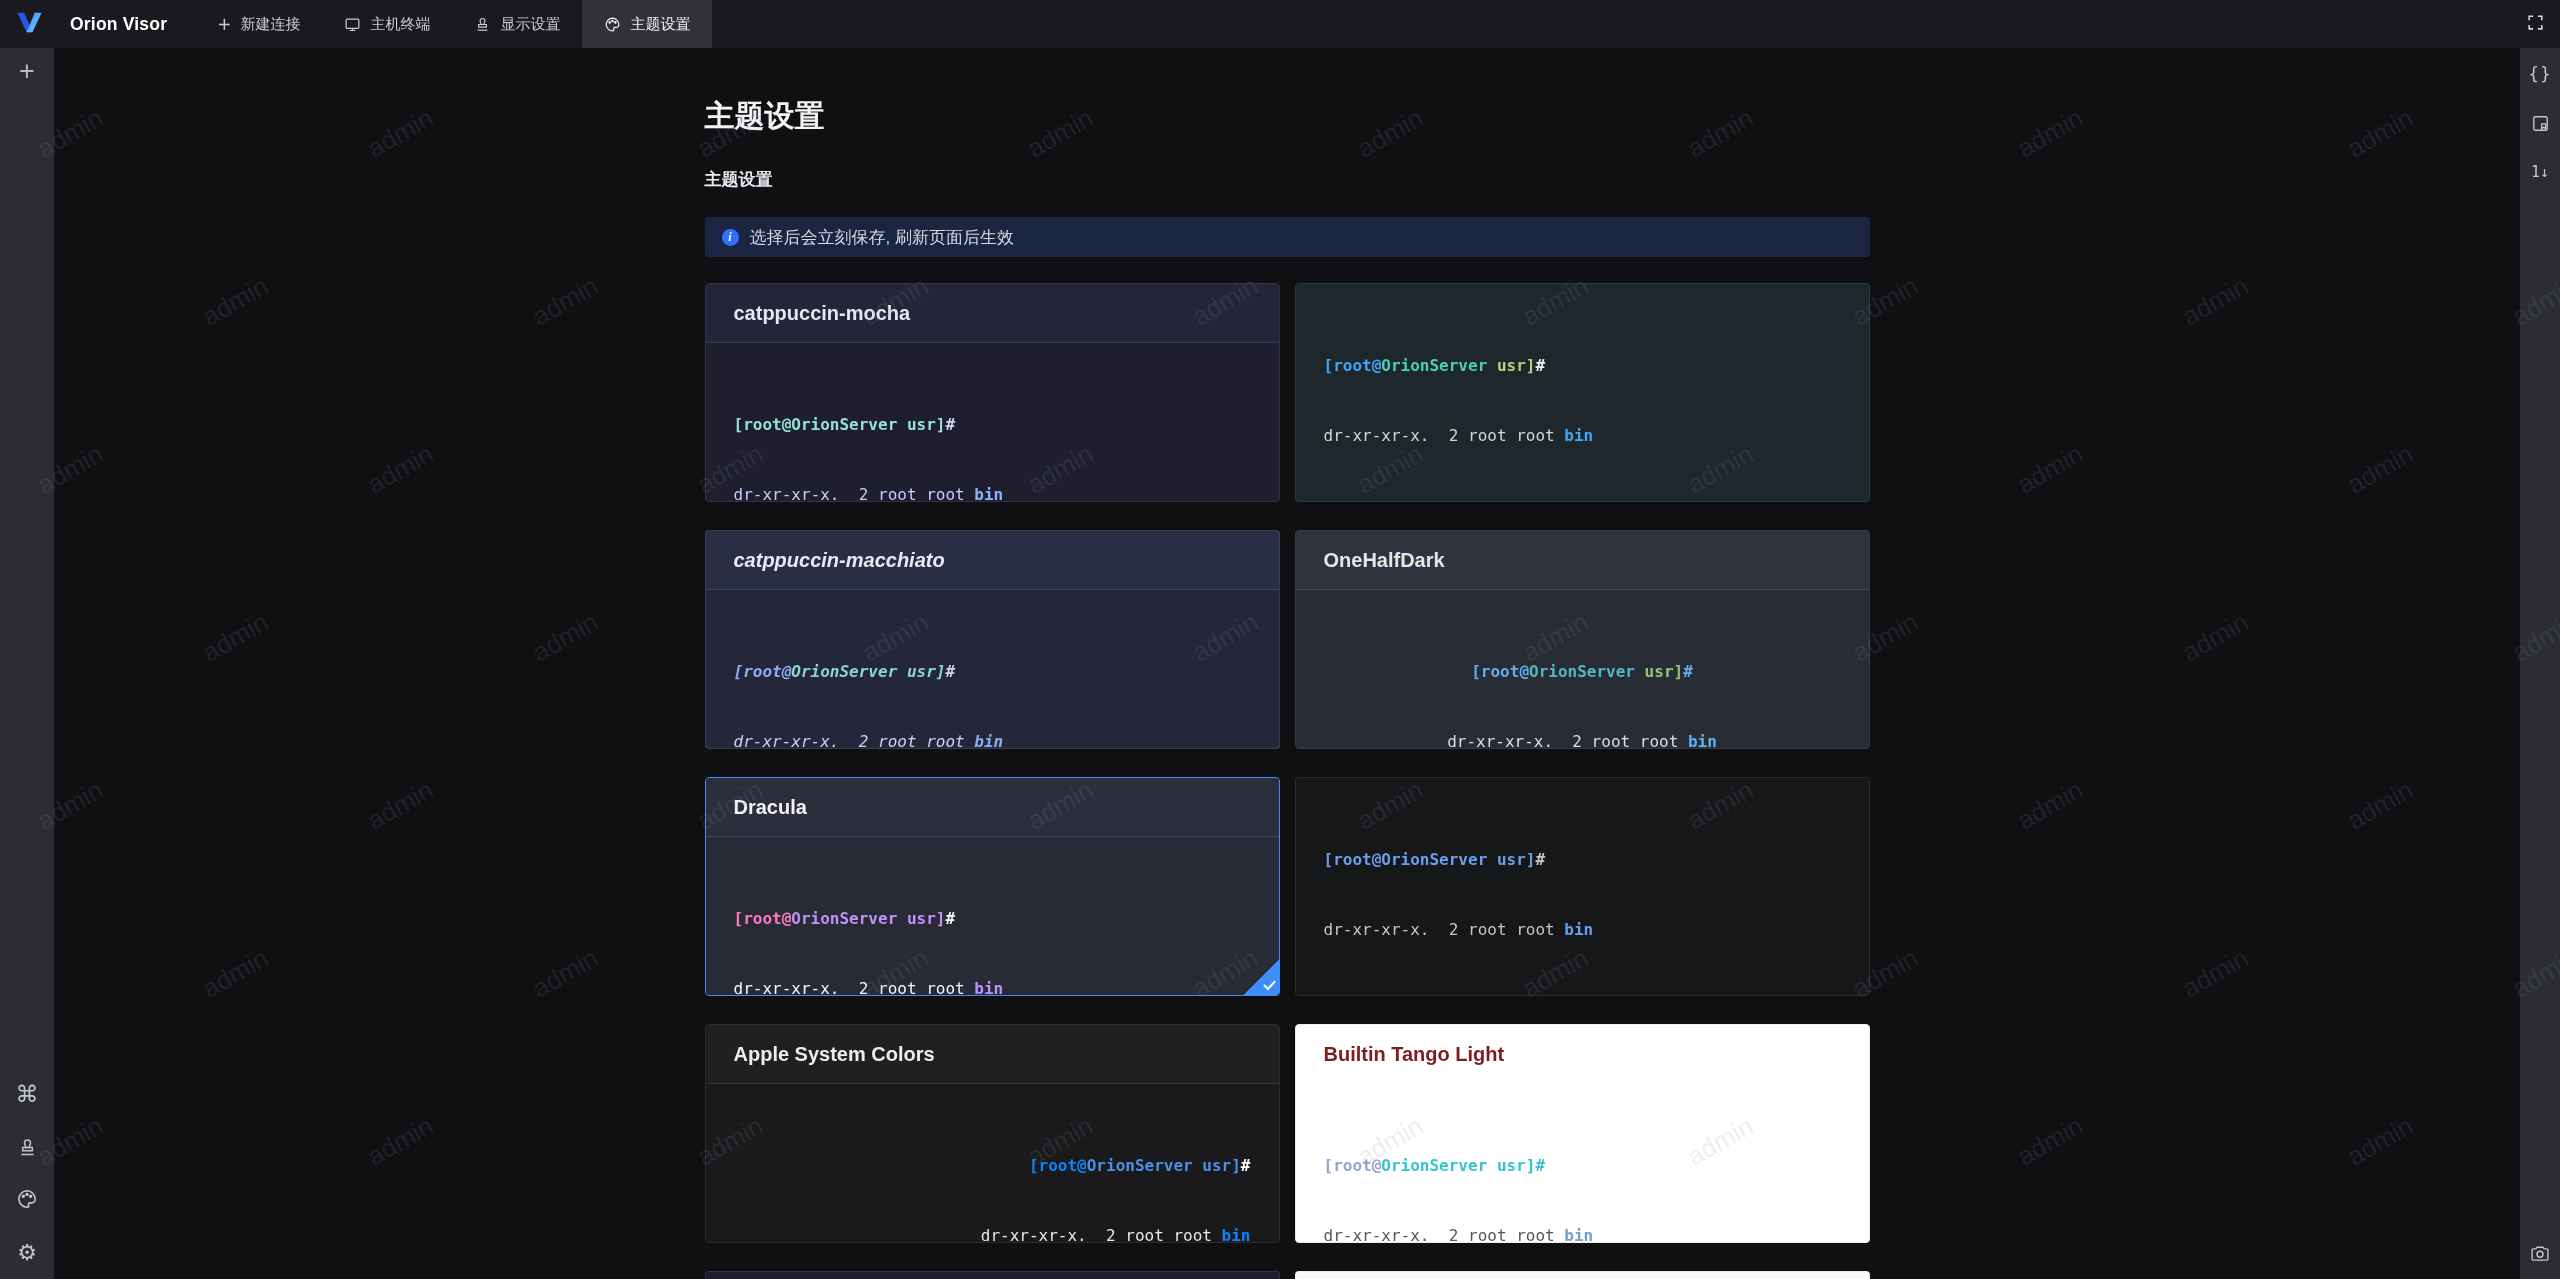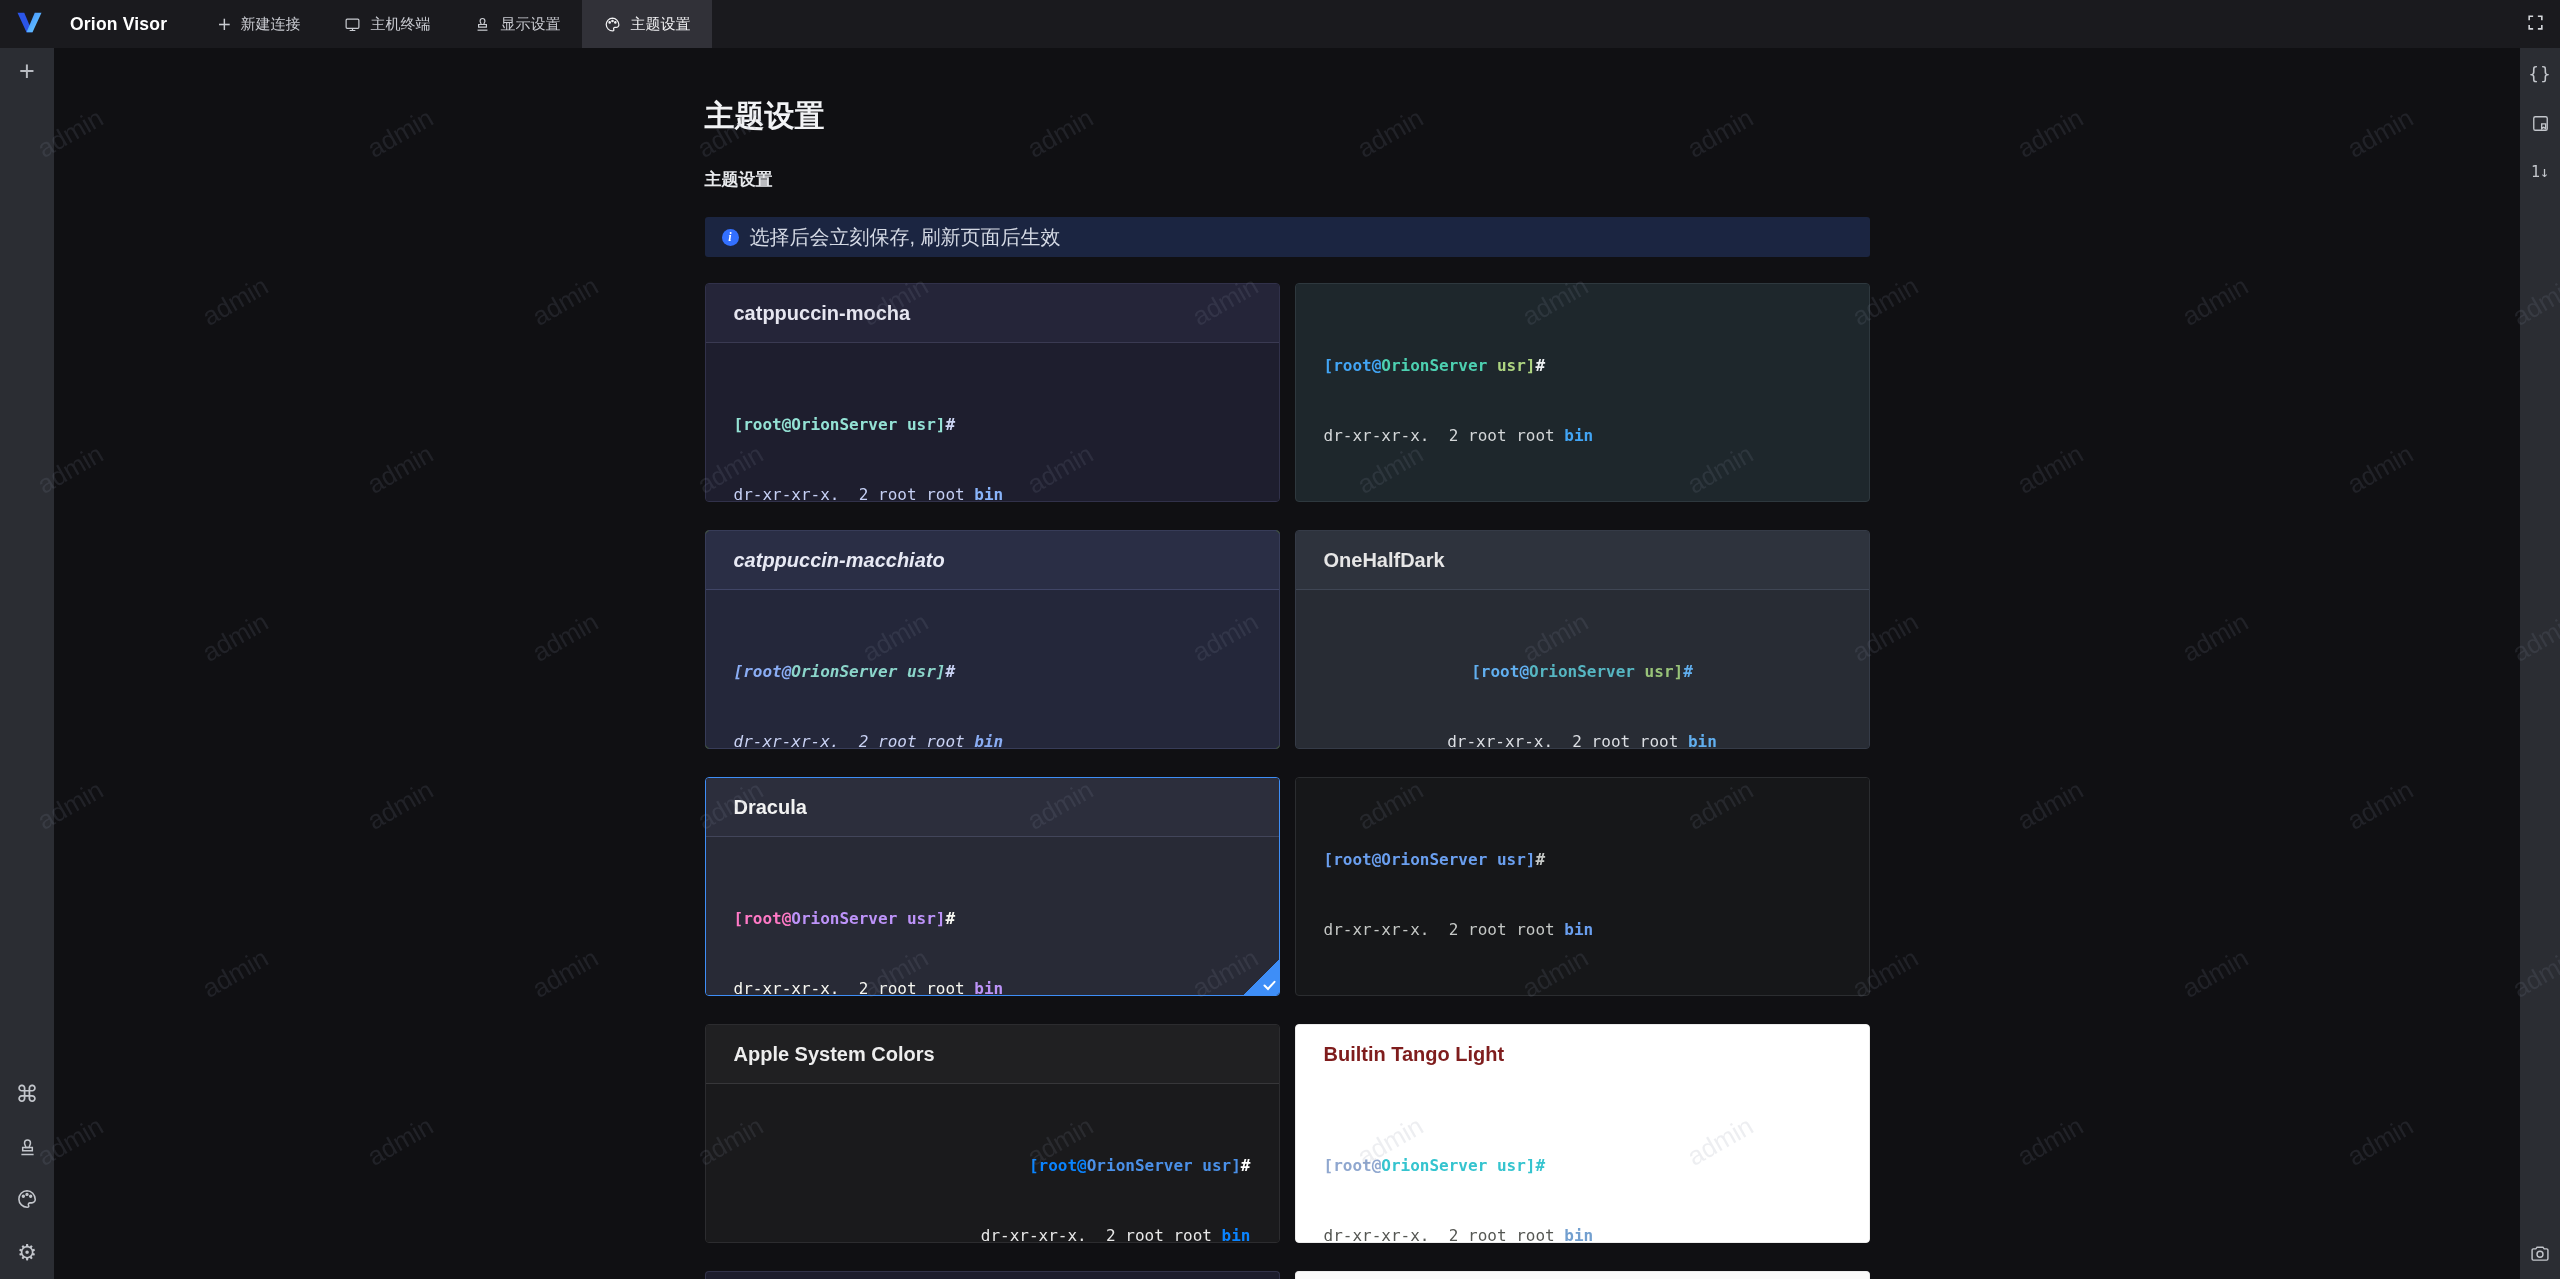--- a/index.html
+++ b/index.html
@@ -37,21 +37,21 @@
   
   .main{position:absolute;top:48px;left:54px;right:40px;bottom:0;overflow:hidden;}
   .content{width:1165px;margin:0 auto;padding-top:48px;}
   .page-title{margin:0;color:#f2f3f5;font-size:30px;font-weight:bold;}
   .section-title{margin:31px 0 0;color:#e8eaed;font-size:17px;font-weight:bold;}
   .banner{margin-top:26px;height:40px;background:#1b2541;border-radius:3px;
     display:flex;align-items:center;gap:11px;padding:0 17px;box-sizing:border-box;}
   .info-icon{width:17px;height:17px;border-radius:50%;background:#3370ff;color:#fff;
     display:flex;align-items:center;justify-content:center;font-size:12px;font-weight:bold;
     font-style:italic;font-family:"Liberation Serif",serif;flex:none;}
-  .banner-text{color:#d4d9e4;font-size:20px;}
+  .banner-text{color:#d4d9e4;font-size:17px;}
 
   
   .theme-grid{margin-top:26px;display:grid;grid-template-columns:575px 575px;gap:28px 15px;}
   .theme-card{position:relative;height:219px;border:1px solid #303038;border-radius:4px;
     overflow:hidden;box-sizing:border-box;cursor:pointer;background:#1e1e2e;}
   .theme-card.selected{border-color:#3e8ef7;}
   .card-header{height:59px;display:flex;align-items:center;padding:0 28px;
     border-bottom:1px solid transparent;box-sizing:border-box;font-size:20px;font-weight:bold;}
   .card-body{height:158px;padding:24px 28px 0;box-sizing:border-box;
     font-family:"DejaVu Sans Mono","Liberation Mono",monospace;font-size:16px;

